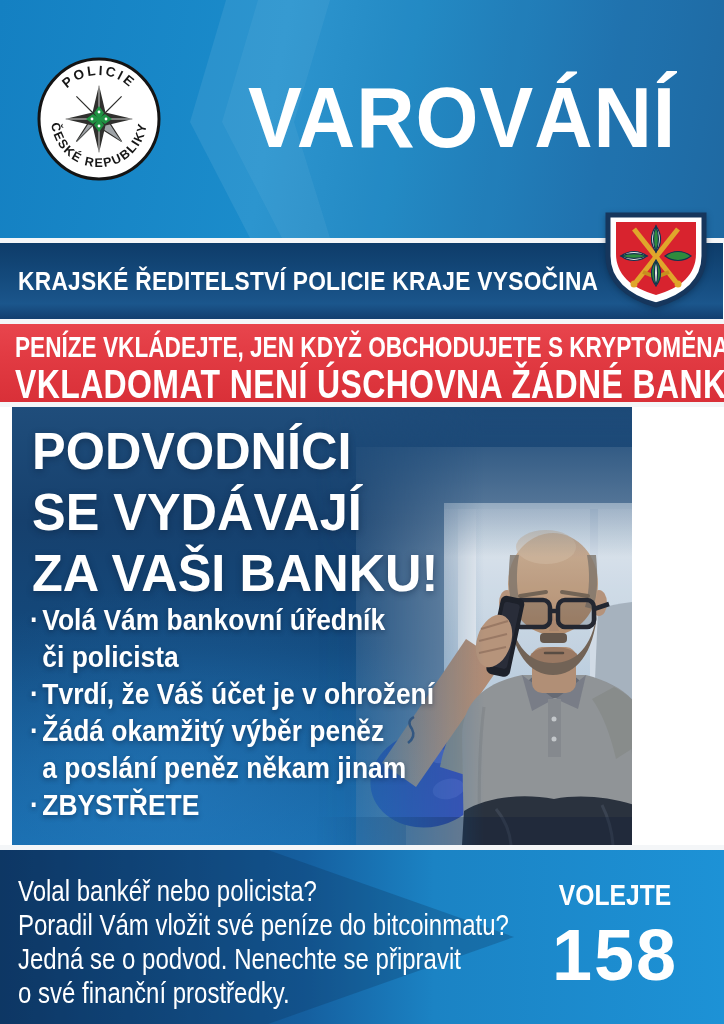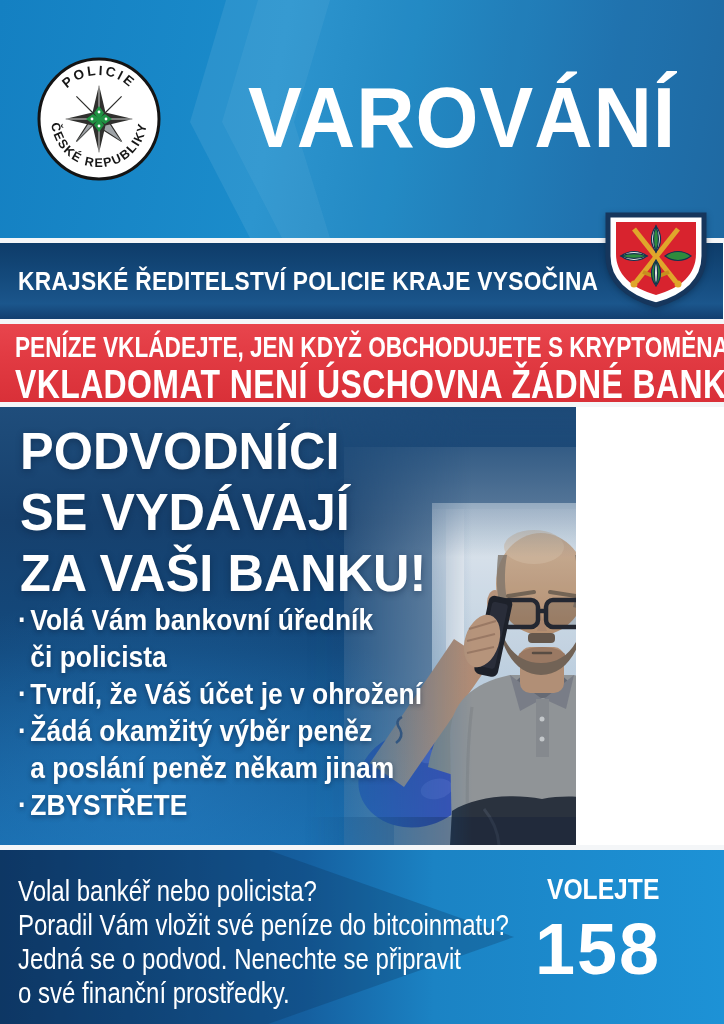--- a/index.html
+++ b/index.html
@@ -32,21 +32,21 @@
   
   .red-band{position:absolute;left:0;top:324px;width:724px;height:78px;
     background:linear-gradient(180deg,#e8454d 0%,#e23b43 40%,#d93038 100%);
     color:#fff;padding-top:7px;box-sizing:border-box;}
   .red-line1{font-size:29px;font-weight:700;line-height:32px;margin-left:15px;white-space:nowrap;
     transform:scaleX(0.78);transform-origin:left center;}
   .red-line2{font-size:41px;font-weight:700;line-height:42px;margin-left:15px;white-space:nowrap;
     transform:scaleX(0.78);transform-origin:left center;letter-spacing:0.5px;}
 
   
-  .main-section{position:absolute;left:0;top:407px;width:576px;height:438px;overflow:hidden;
+  .main-section{position:absolute;left:12px;top:407px;width:620px;height:438px;overflow:hidden;
     background:linear-gradient(180deg,#1f4d7b 0%,#16406d 26%,#134a7e 56%,#176bac 100%);}
   .main-glow{position:absolute;inset:0;
     background:radial-gradient(85% 75% at 26% 88%,rgba(45,135,205,0.45),rgba(45,135,205,0) 62%);}
   .photo{position:absolute;left:304px;top:0;width:420px;height:438px;z-index:1;}
   .headline{position:absolute;left:20px;top:14px;margin:0;color:#fff;z-index:5;
     font-size:52px;font-weight:800;line-height:61px;
     text-shadow:0 2px 8px rgba(8,28,55,0.45);}
   .headline span{display:block;transform:scaleX(0.97);transform-origin:left center;white-space:nowrap;}
   .bullets{position:absolute;left:18px;top:194px;margin:0;padding:0;list-style:none;z-index:5;
     color:#fff;font-size:30px;font-weight:700;line-height:37px;
@@ -56,21 +56,21 @@
   .b-line.cont{padding-left:14px;}
 
   
   .bottom-band{position:absolute;left:0;top:850px;width:724px;height:174px;
     background:linear-gradient(to right,#0e3a6a 0%,#155f9f 42%,#1b83c4 60%,#1d92d6 100%);}
   .bottom-chevron{position:absolute;inset:0;background:rgba(10,45,85,0.26);
     clip-path:polygon(0 0,268px 0,514px 87px,268px 174px,0 174px);}
   .bottom-paragraph{position:absolute;left:18px;top:24px;color:#fff;font-size:30px;
     font-weight:400;line-height:34px;z-index:3;}
   .bottom-paragraph div{transform:scaleX(0.80);transform-origin:left center;white-space:nowrap;}
-  .call-block{position:absolute;left:535px;top:22px;width:160px;text-align:left;color:#fff;z-index:3;}
+  .call-block{position:absolute;left:535px;top:28px;width:160px;text-align:center;color:#fff;z-index:3;}
   .call-label{font-size:29px;font-weight:700;line-height:34px;
     transform:scaleX(0.85);transform-origin:center;}
   .call-number{font-size:72px;font-weight:800;line-height:78px;letter-spacing:2px;margin-top:4px;}
 
   
   .police-logo{position:absolute;left:36px;top:56px;width:126px;height:126px;z-index:6;}
   .shield-emblem{position:absolute;left:603px;top:212px;width:106px;height:96px;z-index:30;
     filter:drop-shadow(0 2px 3px rgba(0,20,40,0.35));}
 </style>
 </head>

